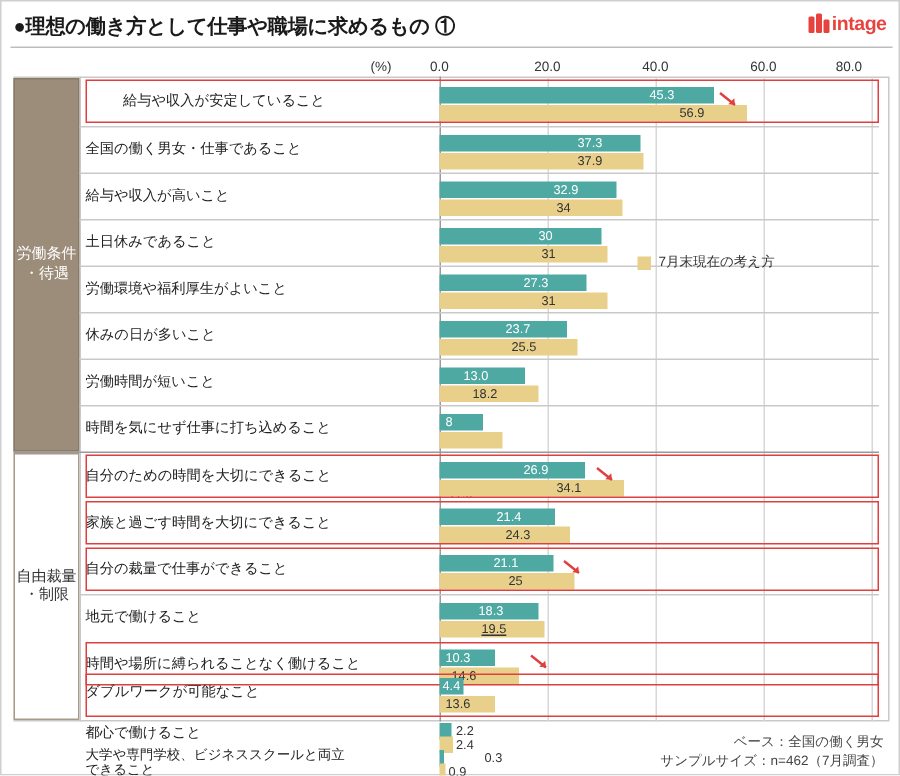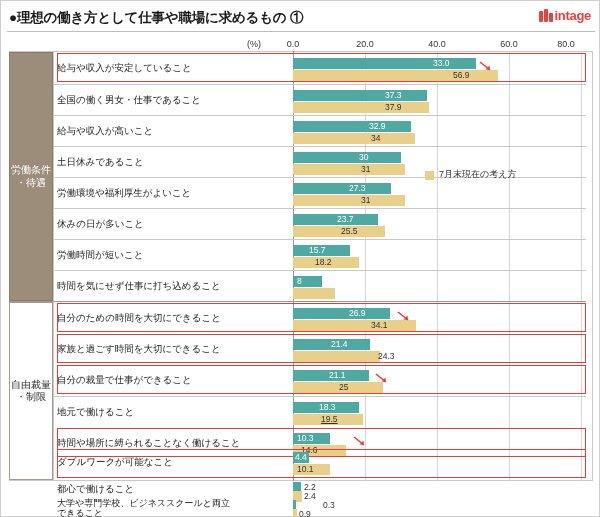--- a/index.html
+++ b/index.html
@@ -167,23 +167,23 @@
 
     <div class="catbox light" style="top:251px;height:178px;">
       <span><span>自由裁量</span><br><span>・制限</span></span>
     </div>
     <div class="catbox" style="top:1px;height:249px;">
       <span><span>労働条件</span><br><span>・待遇</span></span>
     </div>
 
     <div class="vsepline" style="left:52px;top:0;height:430px;"></div>
 
-    <div class="rowlabel" style="top:12px;">給与や収入が安定していること</div>
+    <div class="rowlabel" style="top:12px;padding-left:25px;">給与や収入が安定していること</div>
     <div class="bar teal" style="left:292px;top:7px;width:183px;"></div>
-    <div class="barval inside" style="left:432px;top:7px;">33.0</div>
+    <div class="barval inside" style="left:432px;top:7px;">45.3</div>
     <div class="bar gold" style="left:292px;top:19px;width:205px;"></div>
     <div class="barval" style="left:452px;top:19px;">56.9</div>
     <div class="hl" style="left:56px;top:2px;width:529px;height:29px;"></div>
     <div class="arrow" style="left:478px;top:8px;">
       <svg width="14" height="14" viewBox="0 0 14 14">
           <path d="M1 3 L11 11" stroke="#e03f3f" stroke-width="1.6" fill="none"></path>
           <path d="M11 11 L6.5 10.5 L10.5 6.5 Z" fill="#e03f3f"></path>
         </svg>
     </div>
     <div class="sep" style="left:52px;top:33px;width:533px;"></div>
@@ -218,21 +218,21 @@
 
     <div class="rowlabel" style="top:168px;">休みの日が多いこと</div>
     <div class="bar teal" style="left:292px;top:163px;width:85px;"></div>
     <div class="barval inside" style="left:336px;top:163px;">23.7</div>
     <div class="bar gold" style="left:292px;top:175px;width:92px;"></div>
     <div class="barval" style="left:340px;top:175px;">25.5</div>
     <div class="sep" style="left:52px;top:188px;width:533px;"></div>
 
     <div class="rowlabel" style="top:199px;">労働時間が短いこと</div>
     <div class="bar teal" style="left:292px;top:194px;width:57px;"></div>
-    <div class="barval inside" style="left:308px;top:194px;">15.7</div>
+    <div class="barval inside" style="left:308px;top:194px;">13.0</div>
     <div class="bar gold" style="left:292px;top:206px;width:66px;"></div>
     <div class="barval" style="left:314px;top:206px;">18.2</div>
     <div class="sep" style="left:52px;top:219px;width:533px;"></div>
 
     <div class="rowlabel" style="top:230px;">時間を気にせず仕事に打ち込めること</div>
     <div class="bar teal" style="left:292px;top:225px;width:29px;"></div>
     <div class="barval inside" style="left:296px;top:225px;">8</div>
     <div class="bar gold" style="left:292px;top:237px;width:42px;"></div>
     <div class="barval" style="left:298px;top:237px;margin-top:36px;">11.6</div>
     <div class="sep" style="left:8px;top:250px;width:577px;background:#9a9a9a;"></div>
@@ -247,21 +247,21 @@
       <svg width="14" height="14" viewBox="0 0 14 14">
           <path d="M1 3 L11 11" stroke="#e03f3f" stroke-width="1.6" fill="none"></path>
           <path d="M11 11 L6.5 10.5 L10.5 6.5 Z" fill="#e03f3f"></path>
         </svg>
     </div>
 
     <div class="rowlabel" style="top:293px;">家族と過ごす時間を大切にできること</div>
     <div class="bar teal" style="left:292px;top:288px;width:77px;"></div>
     <div class="barval inside" style="left:330px;top:288px;">21.4</div>
     <div class="bar gold" style="left:292px;top:300px;width:87px;"></div>
-    <div class="barval" style="left:336px;top:300px;margin-left:41px;">24.3</div>
+    <div class="barval" style="left:336px;top:300px;">24.3</div>
     <div class="hl" style="left:56px;top:283px;width:529px;height:29px;"></div>
 
     <div class="rowlabel" style="top:324px;">自分の裁量で仕事ができること</div>
     <div class="bar teal" style="left:292px;top:319px;width:76px;"></div>
     <div class="barval inside" style="left:328px;top:319px;">21.1</div>
     <div class="bar gold" style="left:292px;top:331px;width:90px;"></div>
     <div class="barval" style="left:338px;top:331px;">25</div>
     <div class="hl" style="left:56px;top:314px;width:529px;height:29px;"></div>
     <div class="arrow" style="left:374px;top:320px;">
       <svg width="14" height="14" viewBox="0 0 14 14">
@@ -287,21 +287,21 @@
       <svg width="14" height="14" viewBox="0 0 14 14">
           <path d="M1 3 L11 11" stroke="#e03f3f" stroke-width="1.6" fill="none"></path>
           <path d="M11 11 L6.5 10.5 L10.5 6.5 Z" fill="#e03f3f"></path>
         </svg>
     </div>
 
     <div class="rowlabel" style="top:406px;">ダブルワークが可能なこと</div>
     <div class="bar teal" style="left:292px;top:401px;width:16px;"></div>
     <div class="barval inside" style="left:294px;top:401px;">4.4</div>
     <div class="bar gold" style="left:292px;top:413px;width:37px;"></div>
-    <div class="barval" style="left:296px;top:413px;">10.1</div>
+    <div class="barval" style="left:296px;top:413px;">13.6</div>
     <div class="hl" style="left:56px;top:398px;width:529px;height:29px;"></div>
   </div>
 
   <div class="rowlabel" style="top:483px;left:56px;">都心で働けること</div>
   <div class="bar teal" style="left:292px;top:481px;width:8px;"></div>
   <div class="barval" style="left:303px;top:481px;">2.2</div>
   <div class="bar gold" style="left:292px;top:490px;width:9px;"></div>
   <div class="barval" style="left:303px;top:490px;">2.4</div>
 
   <div class="rowlabel wrap" style="top:498px;left:56px;width:180px;font-size:9px;line-height:1.1;">大学や専門学校、ビジネススクールと両立できること</div>
@@ -310,14 +310,18 @@
   <div class="bar gold" style="left:292px;top:508px;width:4px;"></div>
   <div class="barval" style="left:298px;top:508px;">0.9</div>
 
   <div class="legend" style="left:424px;top:168px;width:160px;">
     <div class="item">
       <span class="swatch sw-gold"></span>
       <span>7月末現在の考え方</span>
     </div>
   </div>
 
+  <div class="footer" style="top:487px;">
+    <div>ベース：全国の働く男女</div>
+    <div>サンプルサイズ：n=462（7月調査）</div>
+  </div>
 
 </div>
 
 </body></html>

